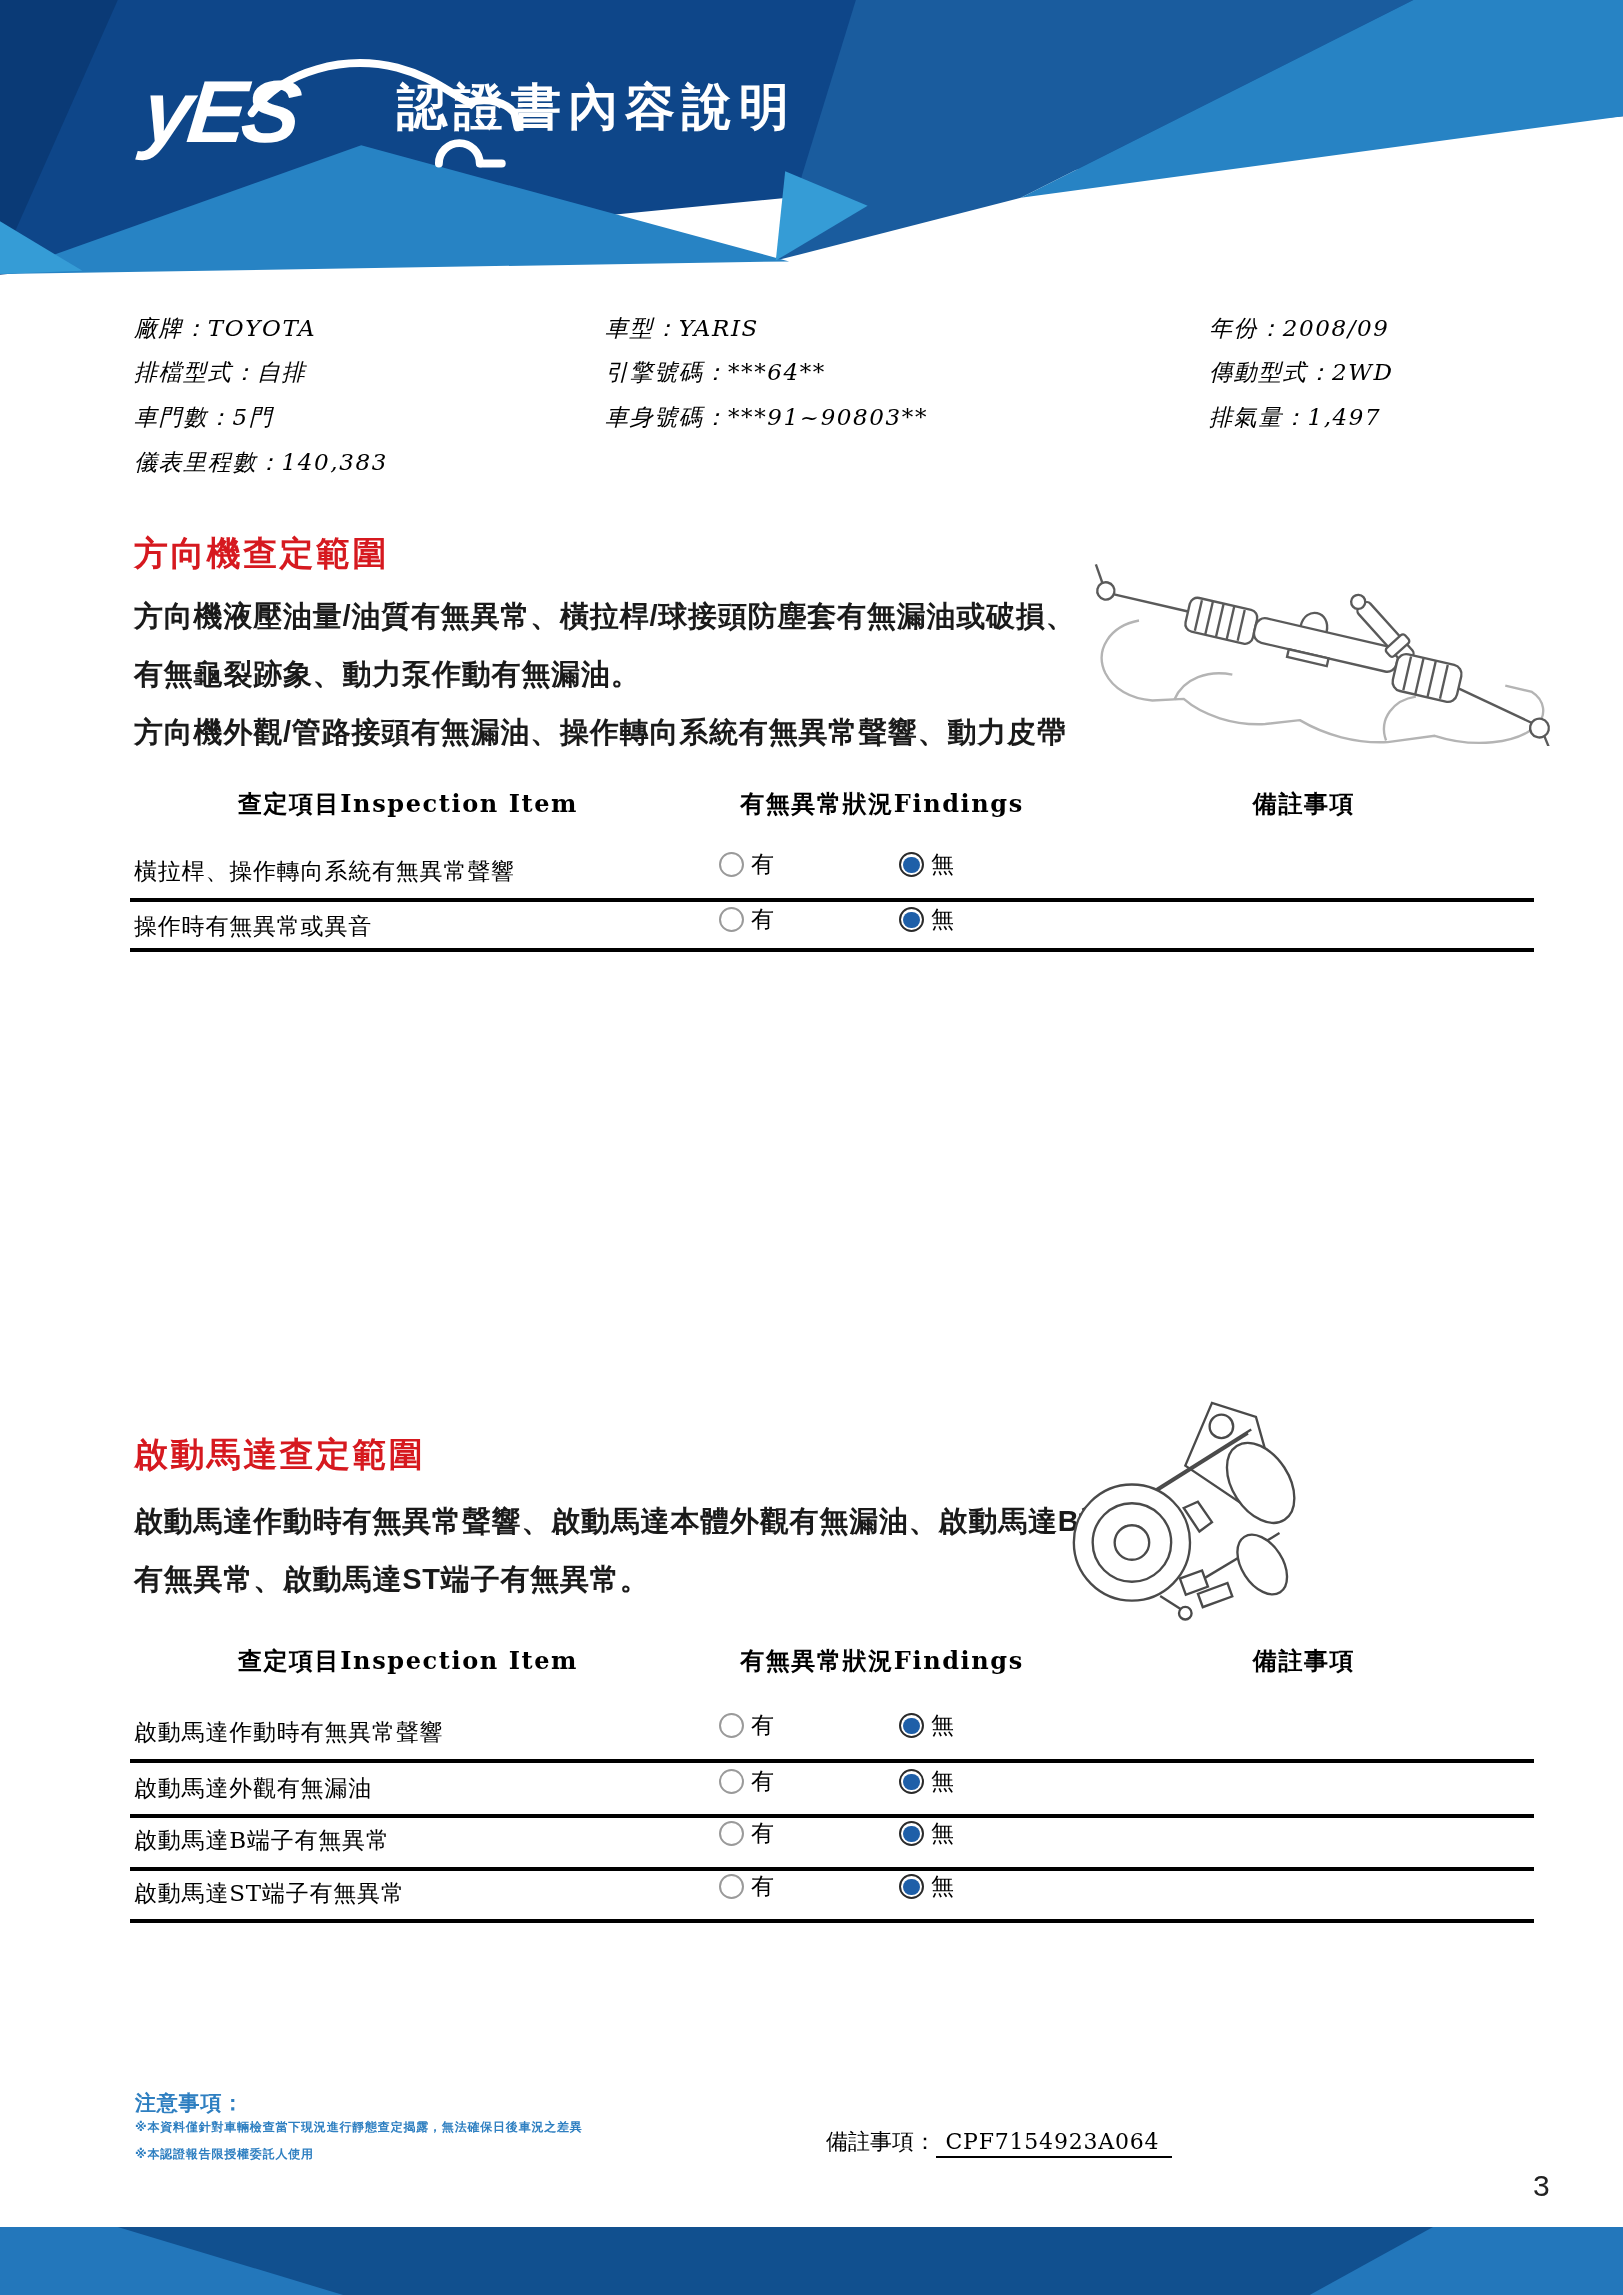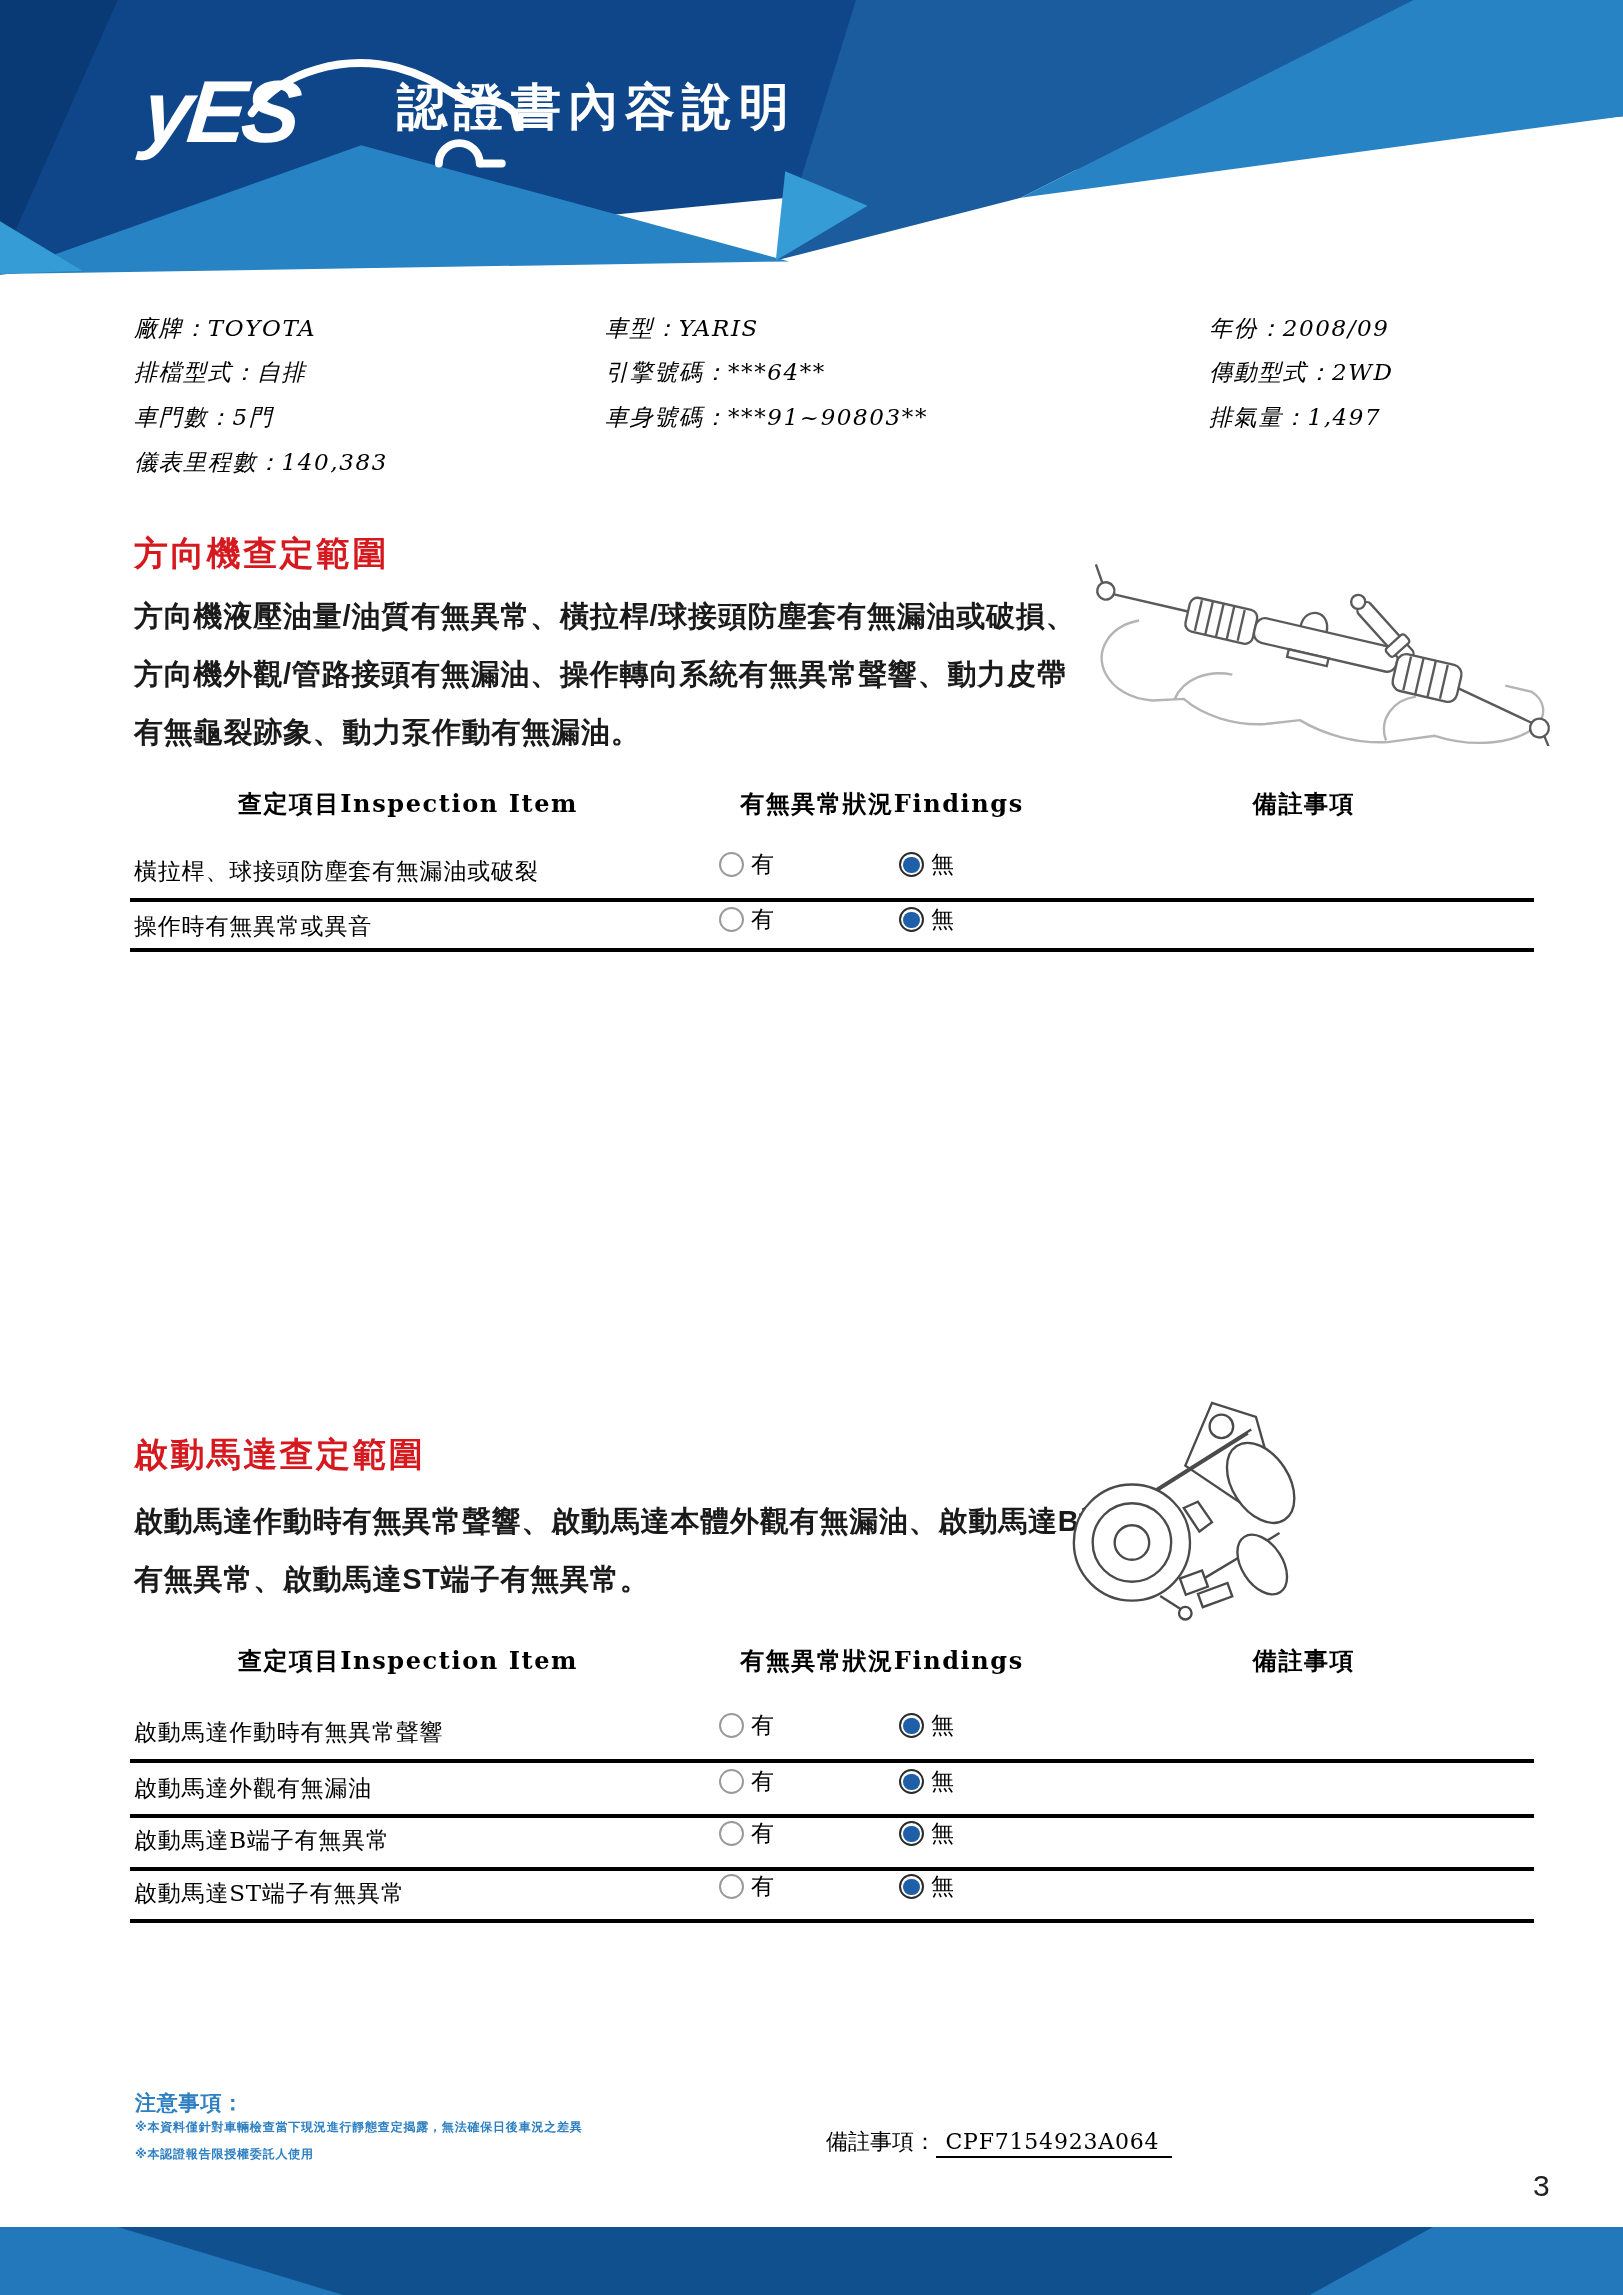--- a/index.html
+++ b/index.html
@@ -132,22 +132,22 @@
 
     <div class="info-item" style="left:1209px;top:313px">年份：2008/09</div>
     <div class="info-item" style="left:1209px;top:357px">傳動型式：2WD</div>
     <div class="info-item" style="left:1209px;top:402px">排氣量：1,497</div>
   </div>
 
   <div class="sec-title" style="top:536px">方向機查定範圍</div>
 
   <div class="sec-desc" style="top:587px">
     <div class="dline">方向機液壓油量/油質有無異常、橫拉桿/球接頭防塵套有無漏油或破損、</div>
+    <div class="dline">有無龜裂跡象、動力泵作動有無漏油。</div>
     <div class="dline">方向機外觀/管路接頭有無漏油、操作轉向系統有無異常聲響、動力皮帶</div>
-    <div class="dline">有無龜裂跡象、動力泵作動有無漏油。</div>
   </div>
 
   <svg class="illus" style="left:1064px;top:546px;width:550px;height:200px;" viewBox="0 0 700 255">
     <g stroke="#b4b4b4" stroke-width="3" fill="none">
       <path d="M95,95 C58,102 38,132 52,162 C62,182 84,195 112,197 L152,195 C176,216 216,229 256,227 L300,222 C332,241 372,252 412,250 L472,242 C522,258 576,252 601,230 C616,216 612,196 596,186 L562,178"></path>
       <path d="M140,196 C152,168 184,158 214,164"></path>
       <path d="M410,248 C400,220 420,196 448,192"></path>
     </g>
     <g transform="rotate(13 350 130)" stroke="#5a5a5a" stroke-width="3" fill="#ffffff">
       <line x1="48" y1="128" x2="152" y2="128"></line>
@@ -176,21 +176,21 @@
       <circle cx="622" cy="172" r="12"></circle>
       <line x1="630" y1="180" x2="644" y2="200"></line>
     </g>
   </svg>
 
   <div class="thead-caption" style="left:408px;top:788px">查定項目Inspection Item</div>
   <div class="thead-caption" style="left:882px;top:788px">有無異常狀況Findings</div>
   <div class="thead-caption" style="left:1304px;top:788px">備註事項</div>
 
   <div class="trow" style="top:856px">
-    <div class="titem">橫拉桿、球接頭防塵套有無漏油或破裂</div>
+    <div class="titem">橫拉桿、操作轉向系統有無異常聲響</div>
     <div class="radio-group" style="left:719px">
       <span class="radio"></span>
       <span class="rlabel">有</span>
     </div>
     <div class="radio-group" style="left:899px">
       <span class="radio checked"></span>
       <span class="rlabel">無</span>
     </div>
   </div>
   <div class="rule" style="top:898px"></div>

